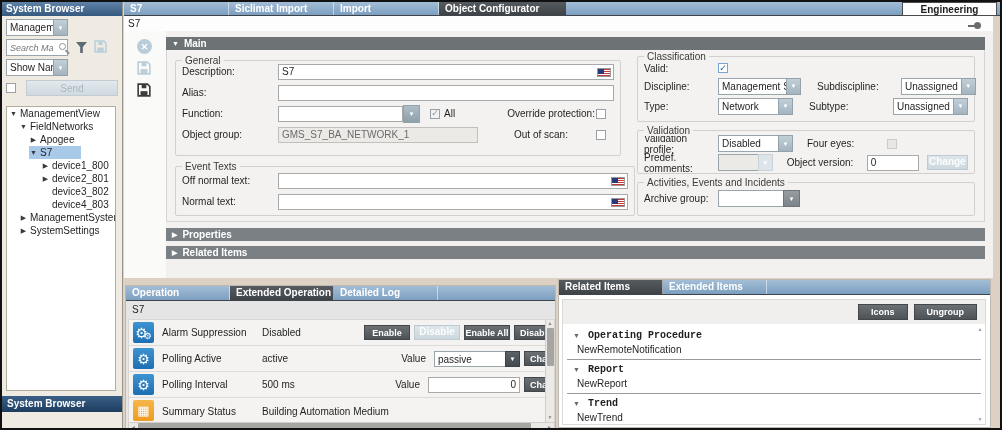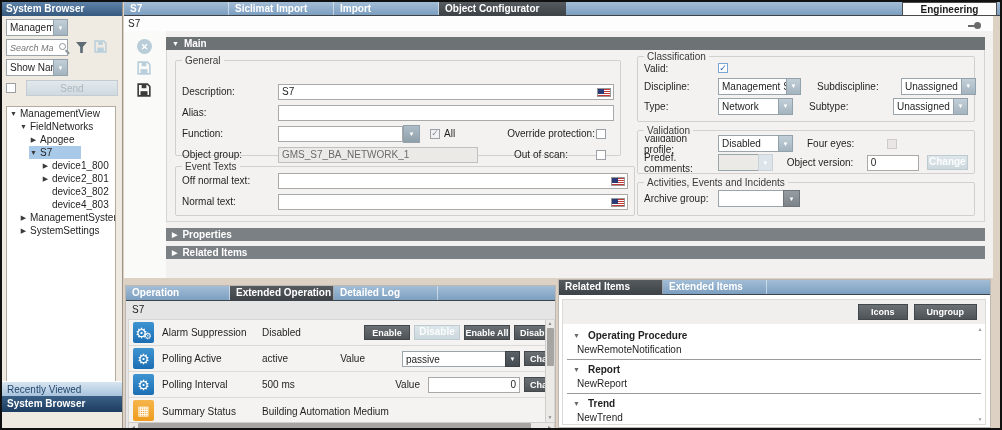--- a/index.html
+++ b/index.html
@@ -96,38 +96,38 @@
   .op-icon { position:absolute; left:4px; top:2px; width:21px; height:21px; border-radius:2px; background:linear-gradient(#3e94d1,#1c6eb4); color:#fff; display:flex; align-items:center; justify-content:center; font-size:14px; }
   .op-icon.orange { background:linear-gradient(#f6b54a,#ee9c1e); font-size:13px; }
   .op-icon .g2 { font-size:9px; margin:6px 0 0 -4px; }
   .op-name { position:absolute; left:33px; }
   .op-val { position:absolute; left:133px; }
   .op-ctls { position:absolute; right:8px; display:flex; align-items:center; gap:4px; }
   .btn-dark { background:linear-gradient(#6a7074,#4e5357); border:1px solid #42474b; color:#fff; font-weight:bold; font-size:9px; text-align:center; padding:2px 0; }
   .btn-sm { width:46px; height:15px; }
   .btn-clip { width:34px; overflow:hidden; white-space:nowrap; text-align:left; padding-left:5px; margin-right:-12px; }
   .vlbl { margin-right:4px; }
-  .dd.passive { width:118px;margin-left:29px; }
+  .dd.passive { width:86px; }
   .val-inp { width:92px; }
   .vscroll { position:absolute; right:0; top:0; width:9px; height:100%; background:#eceae7; border-left:1px solid #d0cecb; z-index:5; display:flex; flex-direction:column; align-items:center; }
   .vscroll .sarr { font-size:5px; color:#8b8b8b; height:8px; }
   .vscroll .thumb { width:7px; height:38px; background:#a7a5a2; border-radius:1px; }
   .vscroll .spacer { flex:1; }
   #op-hscroll { position:absolute; left:2px; bottom:2px; width:427px; height:9px; background:#eceae7; border:1px solid #d0cecb; display:flex; align-items:center; }
   #op-hscroll .sarr { font-size:5px; color:#8b8b8b; width:9px; text-align:center; }
   #op-hscroll .thumb { height:7px; flex:1; background:#a7a5a2; margin-right:14px; border-radius:1px; }
 
   
   #rel-panel { left:558px; top:279px; width:433px; height:149px; background:#fff; border:1px solid #bdb8b1; }
   #rel-content { position:absolute; left:3px; top:19px; width:424px; height:126px; background:#fff; border:1px solid #dcdad7; }
   #rel-toolbar { height:24px; background:#f0efed; display:flex; align-items:center; justify-content:flex-end; gap:6px; padding:0 8px; }
   .btn-med { height:16px; padding:2px 12px; }
   .rel-group-head { display:flex; align-items:center; height:15px; padding:0 10px; gap:8px; }
   .rel-group-head .arr { font-size:7px; color:#6a6a6a; }
-  .rel-group-head .gt { font-weight:bold; }
+  .rel-group-head .gt { font-weight:bold;font-family:Liberation Mono, monospace; }
   .rel-item { padding:1px 10px 2px 14px; }
   .rel-sep { border:none; border-top:1px solid #9a9a9a; margin:2px 4px; }
   .rel-scroll { position:absolute; right:1px; top:26px; bottom:2px; width:8px; display:flex; flex-direction:column; justify-content:space-between; align-items:center; }
   .rel-scroll .sarr { font-size:5px; color:#9b9b9b; }
 </style>
 </head>
 <body>
 
 <div id="bg-beige" class="abs"></div>
 
@@ -202,21 +202,20 @@
     <div class="titem" style="padding-left:12px">
       <span class="tw">▶</span>
       <span class="tl">ManagementSystem</span>
     </div>
     <div class="titem" style="padding-left:12px">
       <span class="tw">▶</span>
       <span class="tl">SystemSettings</span>
     </div>
   </div>
 
-  <div class="abs foot1">Recently Viewed</div>
   <div class="abs foot2">System Browser</div>
 </div>
 
 <div id="toptabs" class="abs">
   <div class="tab">S7</div>
   <div class="tab">Siclimat Import</div>
   <div class="tab">Import</div>
   <div class="tab active">Object Configurator</div>
   <div id="eng-btn">Engineering</div>
 </div>
@@ -247,21 +246,21 @@
 
   <div id="main-panel" class="abs">
     <div class="sec-head">
       <span class="arr">▼</span>
       <span>Main</span>
     </div>
     <div id="main-body">
 
       <div class="gb" style="left:8px;top:10px;width:446px;height:96px">
         <span class="gb-title">General</span>
-        <div class="frow" style="margin-top:20px">
+        <div class="frow" style="margin-top:0">
           <span class="lbl">Description:</span>
           <span class="inp-wrap">
             <input class="inp" value="S7" style="">
             <span class="flag"></span>
           </span>
         </div>
         <div class="frow">
           <span class="lbl">Alias:</span>
           <input class="inp" value="" style="">
         </div>

